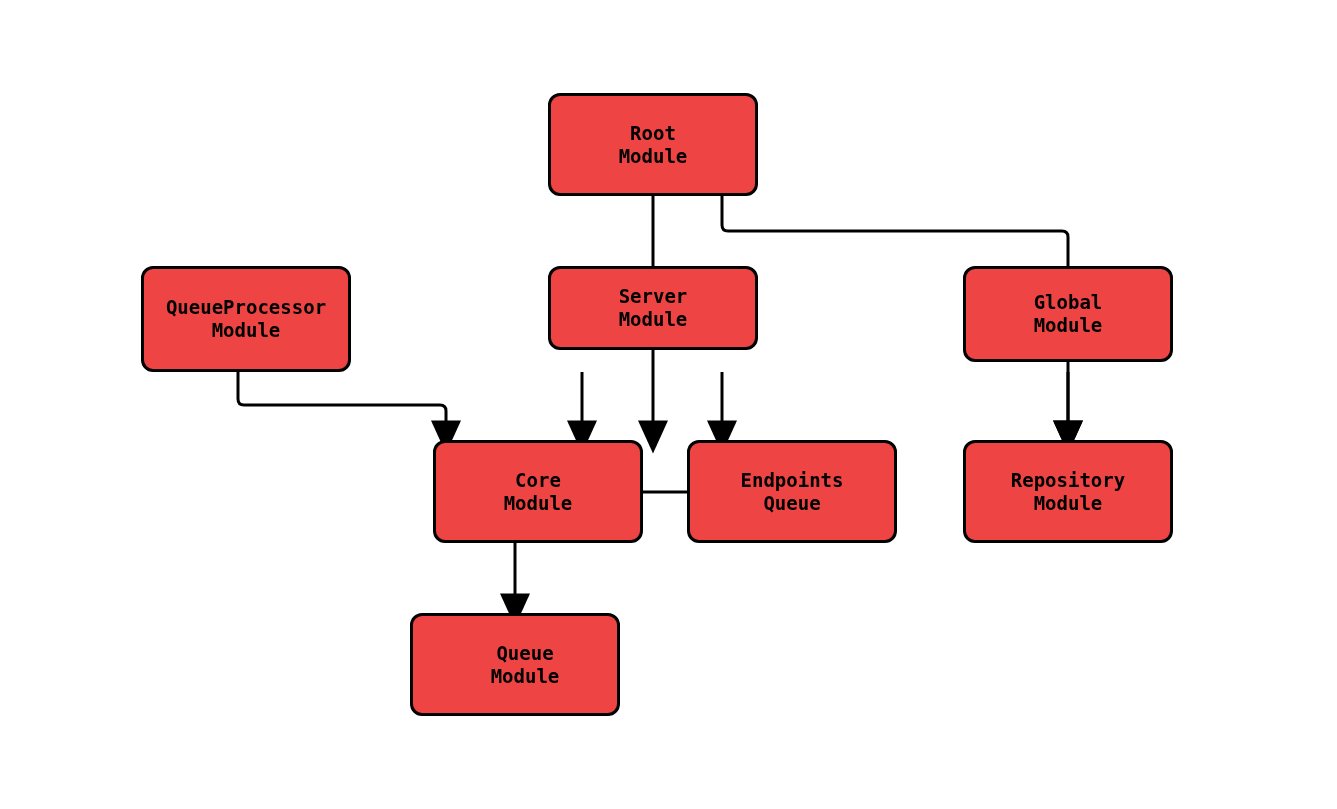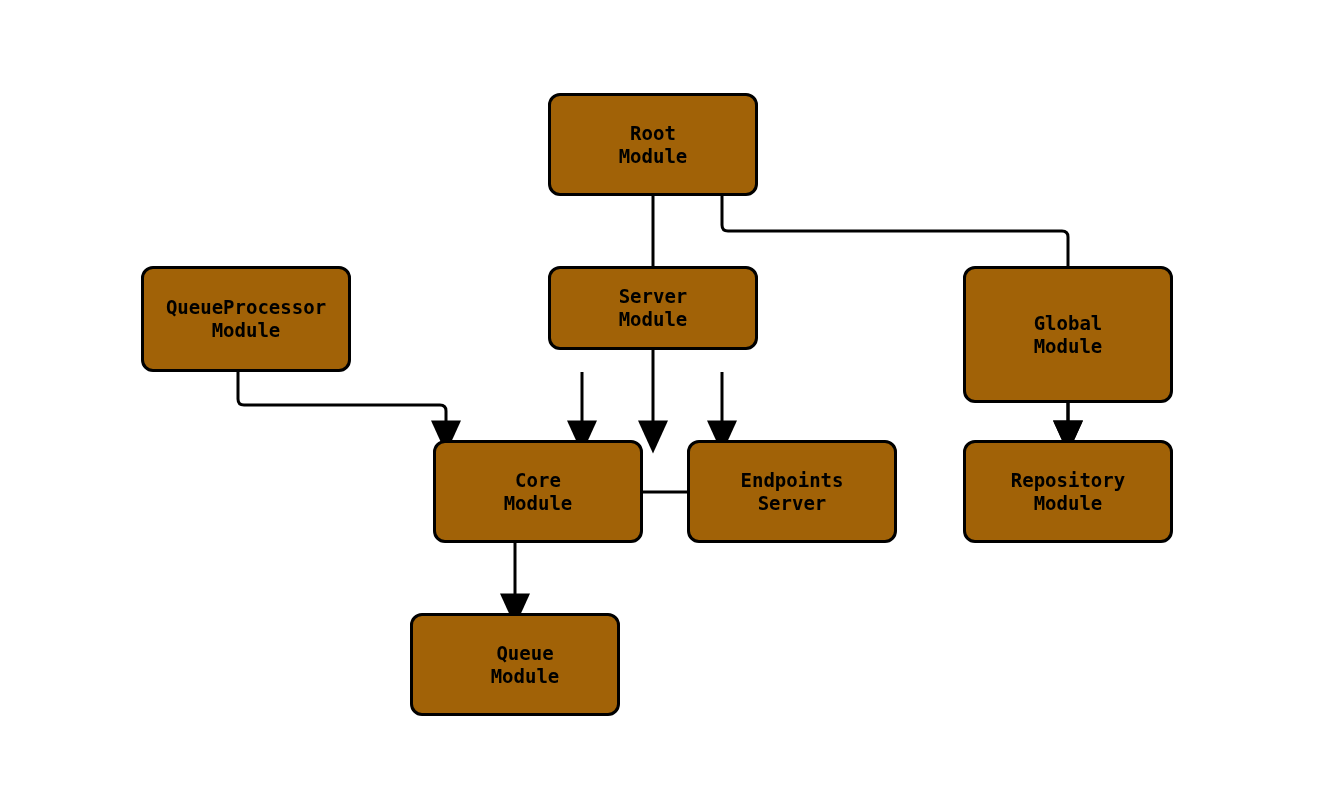--- a/index.html
+++ b/index.html
@@ -22,21 +22,21 @@
   #edge-layer {
     position: absolute;
     left: 0;
     top: 0;
     width: 1337px;
     height: 809px;
   }
   .node {
     position: absolute;
     box-sizing: border-box;
-    background: #a16207;
+    background: #ef4444;
     border: 3px solid #000000;
     border-radius: 12px;
     display: flex;
     align-items: center;
     justify-content: center;
     z-index: 2;
   }
   .node-label {
     font-family: "DejaVu Sans Mono", "Liberation Mono", monospace;
     font-size: 19px;
@@ -101,33 +101,33 @@
   <div class="node" style="left:133px; top:266px; width:210px; height:106px;margin-left:8px;">
     <span class="node-label">QueueProcessor
 Module</span>
   </div>
 
   <div class="node" style="left:548px; top:266px; width:210px; height:84px;">
     <span class="node-label">Server
 Module</span>
   </div>
 
-  <div class="node" style="left:963px; top:266px; width:210px; height:137px;">
+  <div class="node" style="left:963px; top:266px; width:210px; height:96px;">
     <span class="node-label">Global
 Module</span>
   </div>
 
   <div class="node" style="left:410px; top:440px; width:210px; height:103px;margin-left:23px;">
     <span class="node-label">Core
 Module</span>
   </div>
 
   <div class="node" style="left:687px; top:440px; width:210px; height:103px;">
     <span class="node-label">Endpoints
-Server</span>
+Queue</span>
   </div>
 
   <div class="node" style="left:963px; top:440px; width:210px; height:103px;">
     <span class="node-label">Repository
 Module</span>
   </div>
 
   <div class="node" style="left:410px; top:613px; width:210px; height:103px;padding-left:20px;">
     <span class="node-label">Queue
 Module</span>

